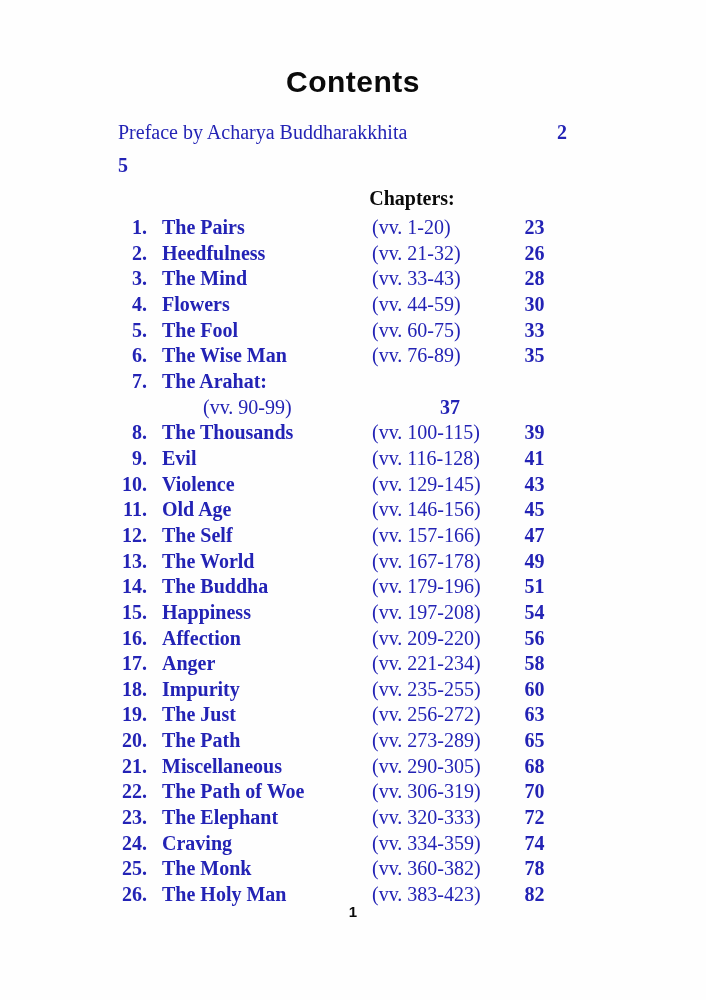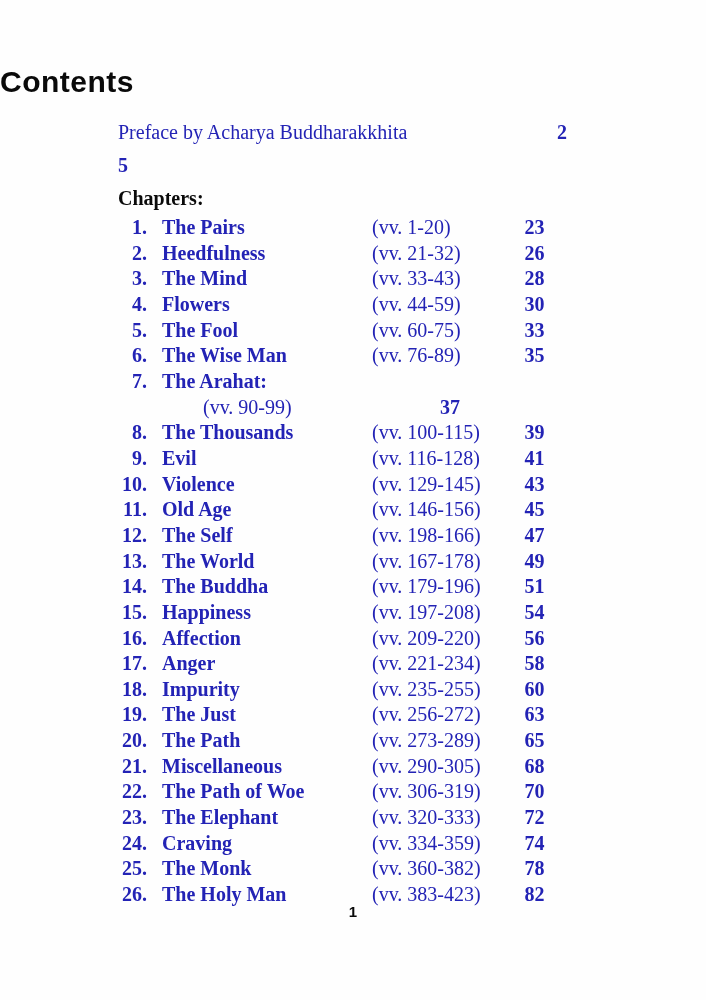--- a/index.html
+++ b/index.html
@@ -7,34 +7,34 @@
   .page {
     width:706px; height:1000px;
     background:var(--page-bg, #fefefe);
     position:relative; overflow:hidden;
     font-family:"Liberation Serif", serif;
     color:var(--ink-black, #0a0a0a);
   }
   .title {
     font-family:"Liberation Sans", sans-serif;
     font-weight:bold; font-size:30px; line-height:36px;
-    text-align:left; padding-top:64px;
+    text-align:center; padding-top:64px;
     color:var(--ink-black, #0a0a0a);
     letter-spacing:0.5px;
   }
   .front-matter { margin:16px 0 0 118px; width:449px; }
   .front-row {
     display:flex; justify-content:space-between;
     line-height:33px; font-size:20px;
     color:var(--link-blue, #2323b5);
   }
   .front-page { font-weight:bold; }
   .chapters-heading {
     margin-left:118px; font-size:20px; font-weight:bold;
-    line-height:33px; color:var(--ink-black, #0a0a0a);
+    line-height:33px; color:var(--ink-black, #0a0a0a);text-align:center;
   }
   .chapter-list { margin-left:109px; width:458px; }
   .ch-row {
     display:flex; line-height:25.65px; font-size:20px;
     color:var(--link-blue, #2323b5);
   }
   .ch-num { width:38px; text-align:right; font-weight:bold; flex:none; }
   .ch-title { margin-left:15px; width:210px; flex:none;font-weight:bold; }
   .ch-verses { width:130px; flex:none; }
   .ch-page { flex:1; text-align:center; font-weight:bold; }
@@ -147,21 +147,21 @@
   <div class="ch-row">
     <span class="ch-num">11.</span>
     <span class="ch-title">Old Age</span>
     <span class="ch-verses">(vv. 146-156)</span>
     <span class="ch-page">45</span>
   </div>
 
   <div class="ch-row">
     <span class="ch-num">12.</span>
     <span class="ch-title">The Self</span>
-    <span class="ch-verses">(vv. 198-166)</span>
+    <span class="ch-verses">(vv. 157-166)</span>
     <span class="ch-page">47</span>
   </div>
 
   <div class="ch-row">
     <span class="ch-num">13.</span>
     <span class="ch-title">The World</span>
     <span class="ch-verses">(vv. 167-178)</span>
     <span class="ch-page">49</span>
   </div>
 

